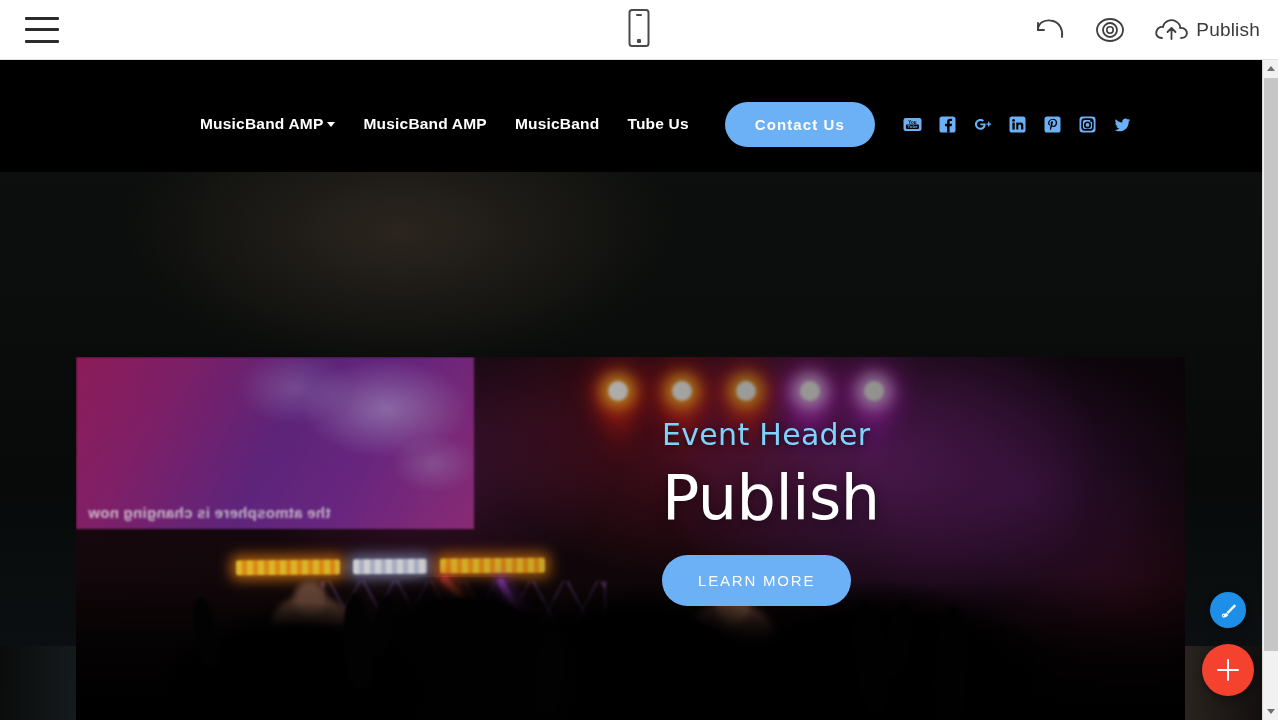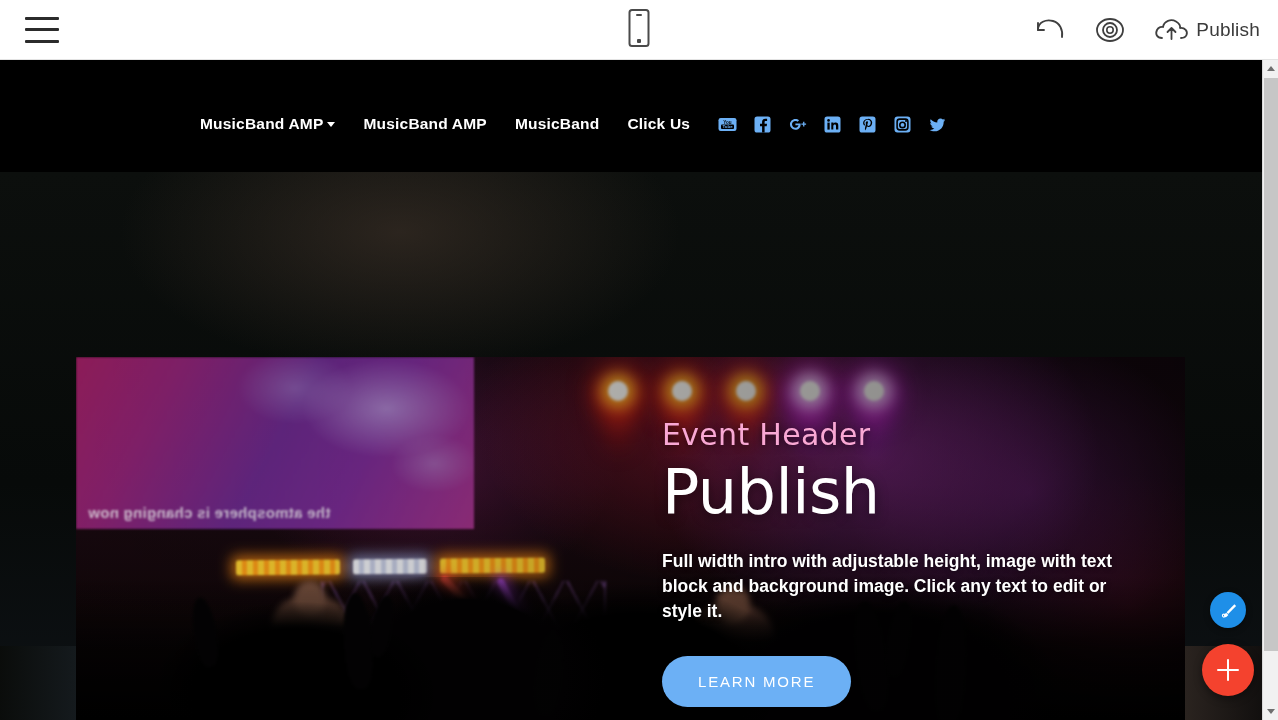--- a/index.html
+++ b/index.html
@@ -270,26 +270,26 @@
     position: absolute; inset: 0;
     background: linear-gradient(90deg, rgba(0,0,0,.10) 0%, rgba(0,0,0,.18) 35%, rgba(0,0,0,.34) 60%, rgba(0,0,0,.48) 100%);
   }
 
   
   #hero-text {
     position: absolute; left: 586px; top: 60px;
     width: 500px;
   }
   #event-header {
-    color: #f9a8d4;
+    color: #7dd3fc;
     font-size: 30px;
     font-weight: 400;
     font-family: "DejaVu Sans", sans-serif;
     letter-spacing: .3px;
-    margin-bottom: 8px;
+    margin-bottom: 14px;
     text-shadow: 0 2px 7px rgba(0,0,0,.55);
   }
   #hero-title {
     color: #ffffff;
     font-size: 62px;
     line-height: 1.02;
     font-weight: 400;
     font-family: "DejaVu Sans", sans-serif;
     letter-spacing: -.5px;
     margin-bottom: 26px;
@@ -411,22 +411,23 @@
 
   <div id="site-navbar">
     <div id="nav-inner">
 
       <span class="nav-link">
         <span>MusicBand AMP</span><span class="caret"></span>
       </span>
 
       <span class="nav-link">MusicBand AMP</span>
       <span class="nav-link">MusicBand</span>
-      <span class="nav-link">Click Us</span>
-
+      <span class="nav-link">Tube Us</span>
+
+      <button id="contact-us-btn">Contact Us</button>
 
       <div id="social-icons">
 
         <span class="social-ic">
           <svg width="19" height="19" viewBox="0 0 19 19">
             <rect x="0.5" y="3" width="18" height="13" rx="2.2" fill="#6cb0f5"></rect>
             <text x="9.5" y="8.6" font-size="4.6" font-family="Liberation Sans, sans-serif" font-weight="bold" fill="#000" text-anchor="middle">You</text>
             <rect x="3" y="9.6" width="13" height="4.4" rx="1" fill="#000"></rect>
             <text x="9.5" y="13.3" font-size="4.4" font-family="Liberation Sans, sans-serif" font-weight="bold" fill="#6cb0f5" text-anchor="middle">Tube</text>
           </svg>
@@ -545,21 +546,20 @@
         <div class="hand" id="hand5"></div>
         <div class="hand" id="hand6"></div>
         <div class="hand" id="hand7"></div>
       </div>
 
       <div id="hero-scrim"></div>
 
       <div id="hero-text">
         <div id="event-header">Event Header</div>
         <div id="hero-title">Publish</div>
-        <div id="hero-paragraph">Full width intro with adjustable height, image with text block and background image. Click any text to edit or style it.</div>
         <button id="learn-more-btn">LEARN MORE</button>
       </div>
 
     </div>
   </div>
 </div>
 
 <div id="fab-stack">
   <div id="fab-style">
     <svg width="21" height="21" viewBox="0 0 21 21">

